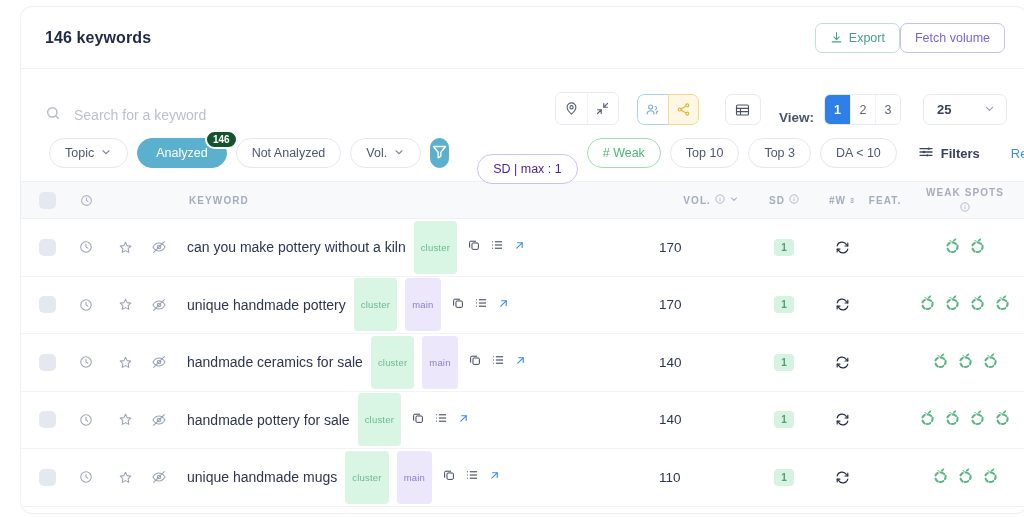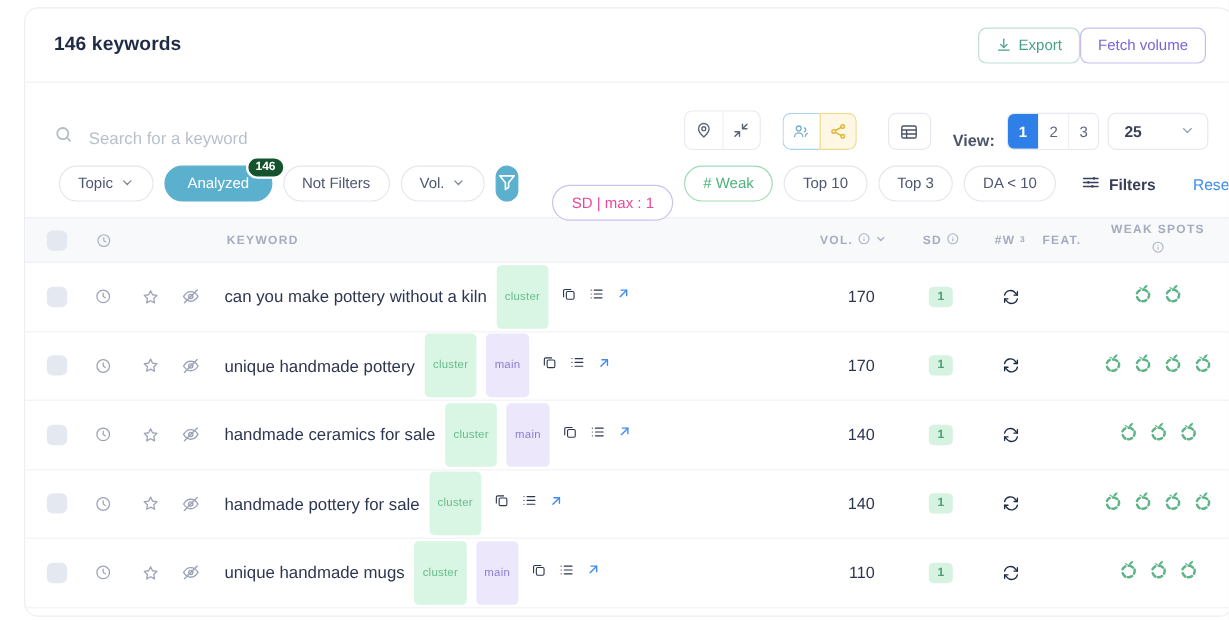--- a/index.html
+++ b/index.html
@@ -78,21 +78,21 @@
   }
   .view-seg { display: flex; border: 1px solid #e6e9ef; border-radius: 6px; overflow: hidden; }
   .view-seg div {
     width: 25px; height: 29px; display: flex; align-items: center; justify-content: center;
     font-size: 12.5px; color: #5a6580; background: #fff; cursor: pointer;
     border-left: 1px solid #eef0f4;
   }
   .view-seg div:first-child { border-left: none; }
   .view-seg div.active { background: #2f7fe8; color: #fff; font-weight: bold; }
   .per-page {
-    margin-left: 7px; width: 84px; height: 31px;
+    margin-left: 22px; width: 84px; height: 31px;
     border: 1px solid #e6e9ef; border-radius: 7px;
     display: flex; align-items: center; justify-content: space-between;
     padding: 0 10px 0 13px; font-size: 13px; color: #39415a; font-weight: bold;
     background:#fff; cursor: pointer;
   }
 
   
   .filters {
     height: 56px; display: flex; align-items: center; gap: 9px;
     padding: 0 20px 0 28px;
@@ -109,21 +109,21 @@
   .pill.analyzed .badge {
     position: absolute; top: -9px; right: -12px;
     background: #14532d; color: #fff; font-size: 10px; font-weight: bold;
     border-radius: 11px; padding: 2px 6px; min-width: 26px; text-align: center;
     border: 2px solid #fff;
   }
   .pill.funnel {
     background: #5bb0cd; border-color: #5bb0cd; width: 48px; padding: 0;
     justify-content: center;
   }
-  .pill.sd { border-color: #cdc1ef; color: #ec4899; margin-top: 32px; }
+  .pill.sd { border-color: #cdc1ef; color: #4c1d95; margin-top: 32px; }
   .pill.weak { border-color: #9fdcb6; color: #4cb37a; }
   .divider-v { width: 1px; height: 17px; background: #c6cbd6; margin: 0 5px; }
   .filters-btn {
     display: inline-flex; align-items: center; gap: 7px; margin-left: 12px;
     font-size: 13px; color: #39415a; font-weight: bold; cursor: pointer;
   }
   .reset-btn {
     margin-left: 22px; font-size: 13px; color: #3d8bf0; cursor: pointer;
   }
   .chev { display:block; }
@@ -151,21 +151,21 @@
   .c-star  { width: 32px; display:flex; justify-content:center; }
   .c-eye   { width: 36px; display:flex; justify-content:center; }
   .c-kw    { flex: 1; display:flex; align-items:center; gap: 8px; padding-left: 10px; }
   .kw-text { font-size: 14px; color: #2d3650; }
   .tag {
     font-size: 9.5px; padding: 21px 7px; border-radius: 4px; letter-spacing:.2px;
   }
   .tag-cluster { background: #d9f5e3; color: #67bc8c; }
   .tag-main { background: #ece7fb; color: #8d7dd4; }
   .kw-icons { display:flex; align-items:center; gap: 9px; margin-left: 2px; }
-  .c-vol { width: 92px; text-align: right; font-size: 13.5px; color: #2d3650; padding-right: 22px;}
+  .c-vol { width: 92px; font-size: 13.5px; color: #2d3650; padding-right: 22px;}
   .c-sd  { width: 66px; display:flex; justify-content:center; }
   .sd-badge {
     background: #d6f2e1; color: #4e9f73; font-size: 10px; font-weight: bold;
     border-radius: 4px; padding: 3px 7px; min-width: 18px; text-align:center;
   }
   .c-w   { width: 50px; display:flex; justify-content:center; }
   .c-feat{ width: 36px; }
   .c-weak{ width: 124px; display:flex; align-items:center; justify-content:center; gap: 6px; }
 
   .th-check { width: 42px; padding-left:10px; display:flex; justify-content:center;}
@@ -279,21 +279,21 @@
             </svg>
       </span>
     </div>
 
     <div class="pill analyzed">
       <span>Analyzed</span>
       <span class="badge">146</span>
     </div>
 
     <div class="pill">
-      <span>Not Filters</span>
+      <span>Not Analyzed</span>
     </div>
 
     <div class="pill">
       <span>Vol.</span>
       <span class="chev">
         <svg width="12" height="12" viewBox="0 0 24 24" fill="none" stroke="#7d879c" stroke-width="2.2" stroke-linecap="round">
               <path d="M6 9.5l6 6 6-6"></path>
             </svg>
       </span>
     </div>

